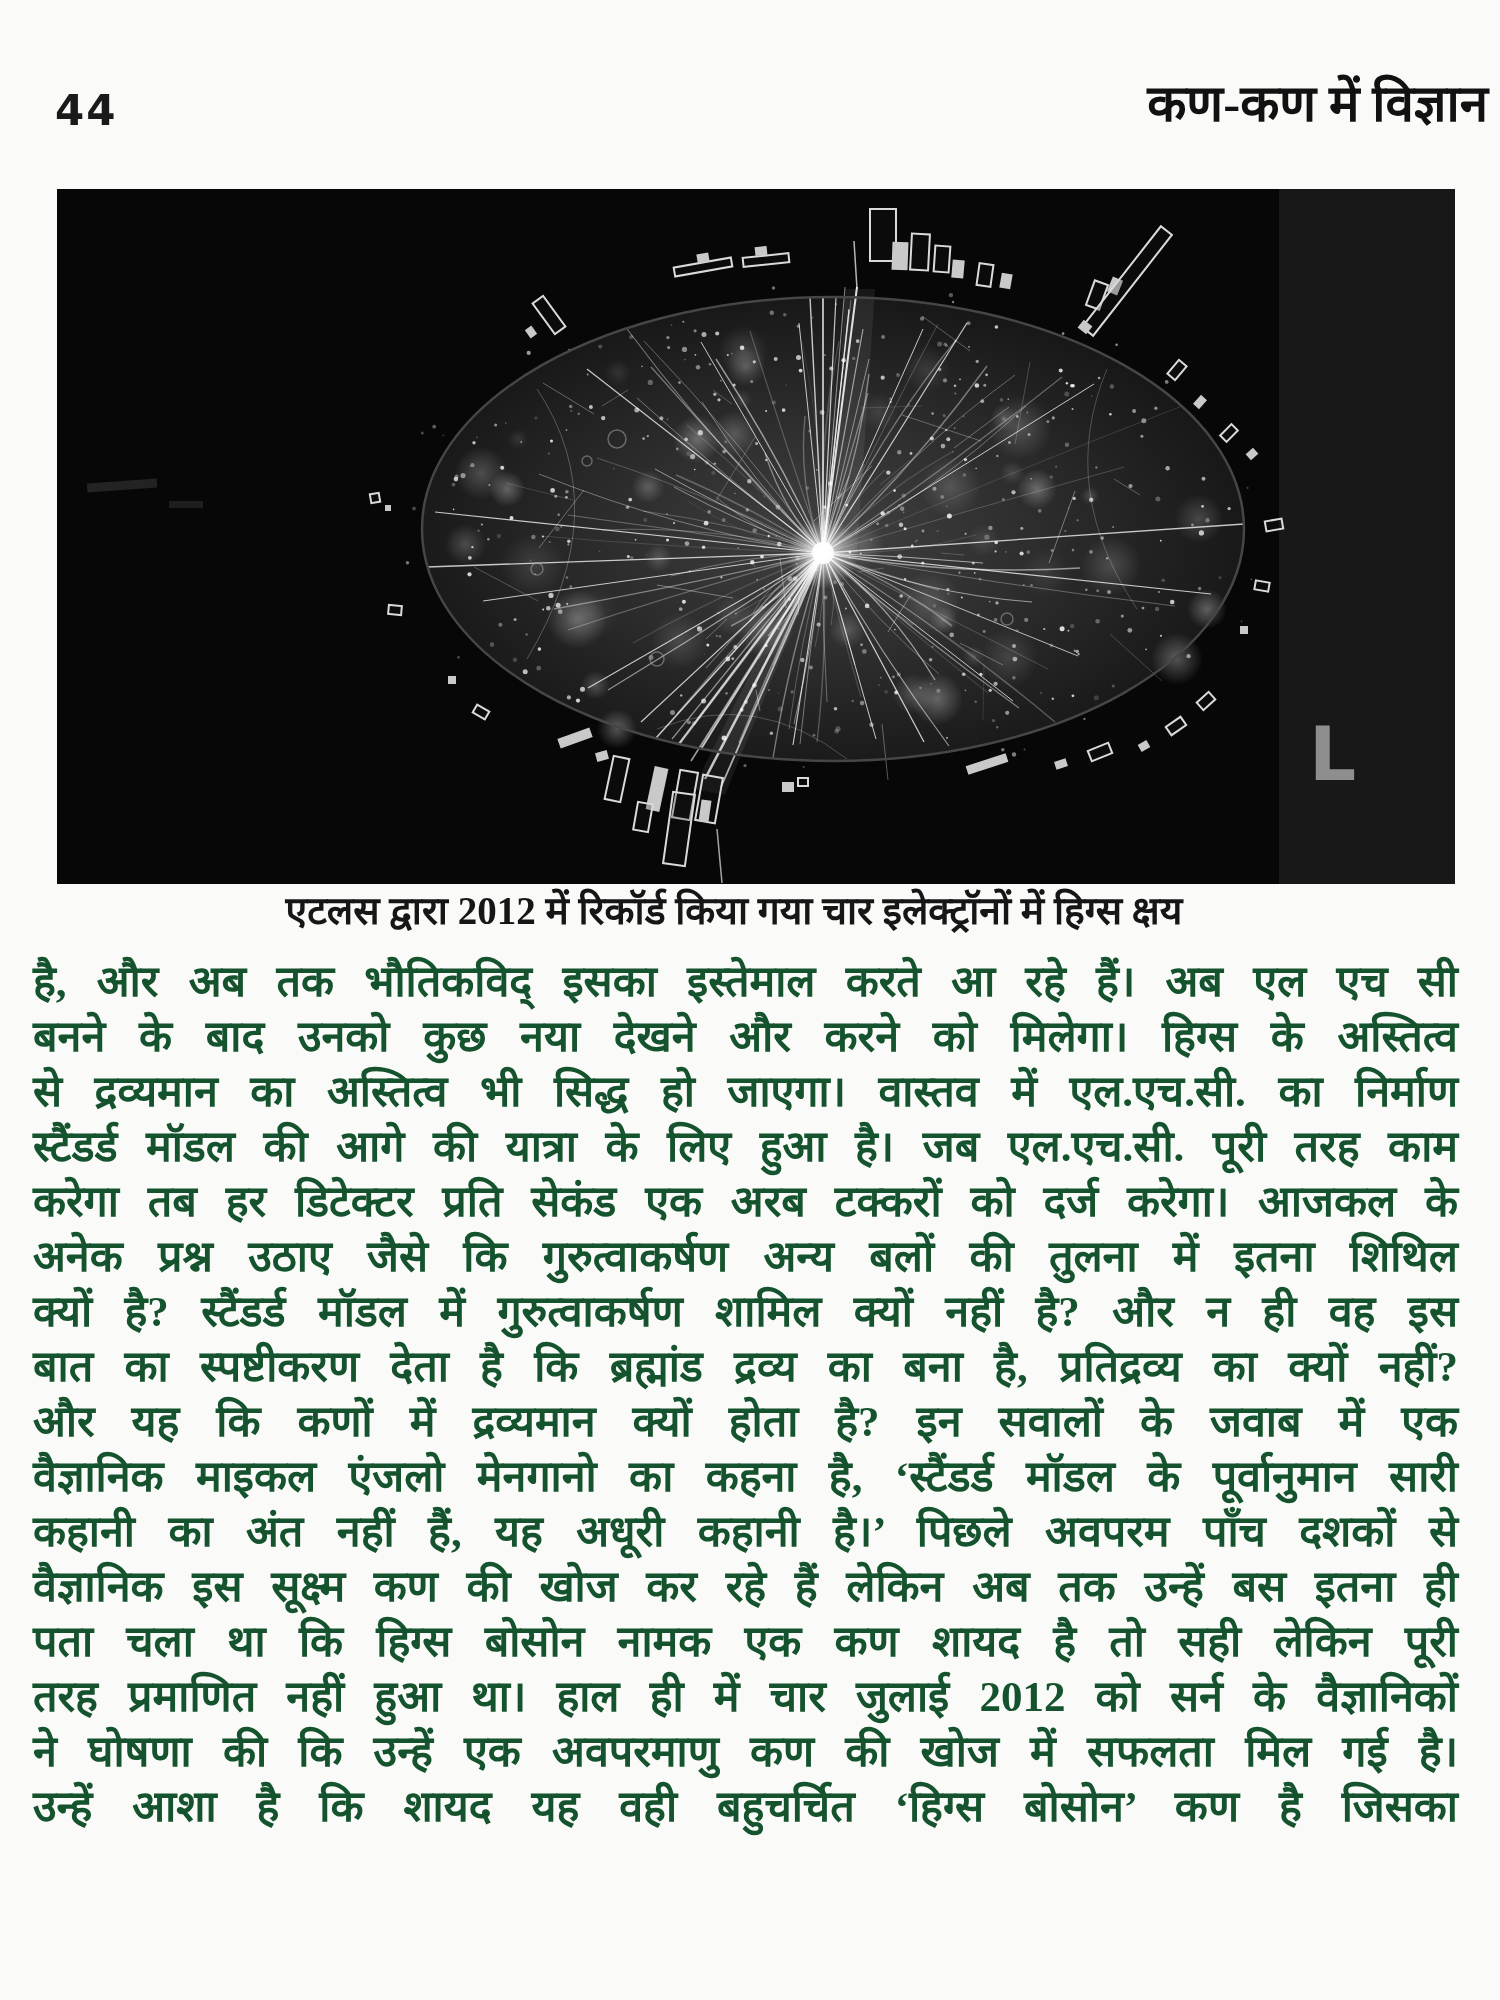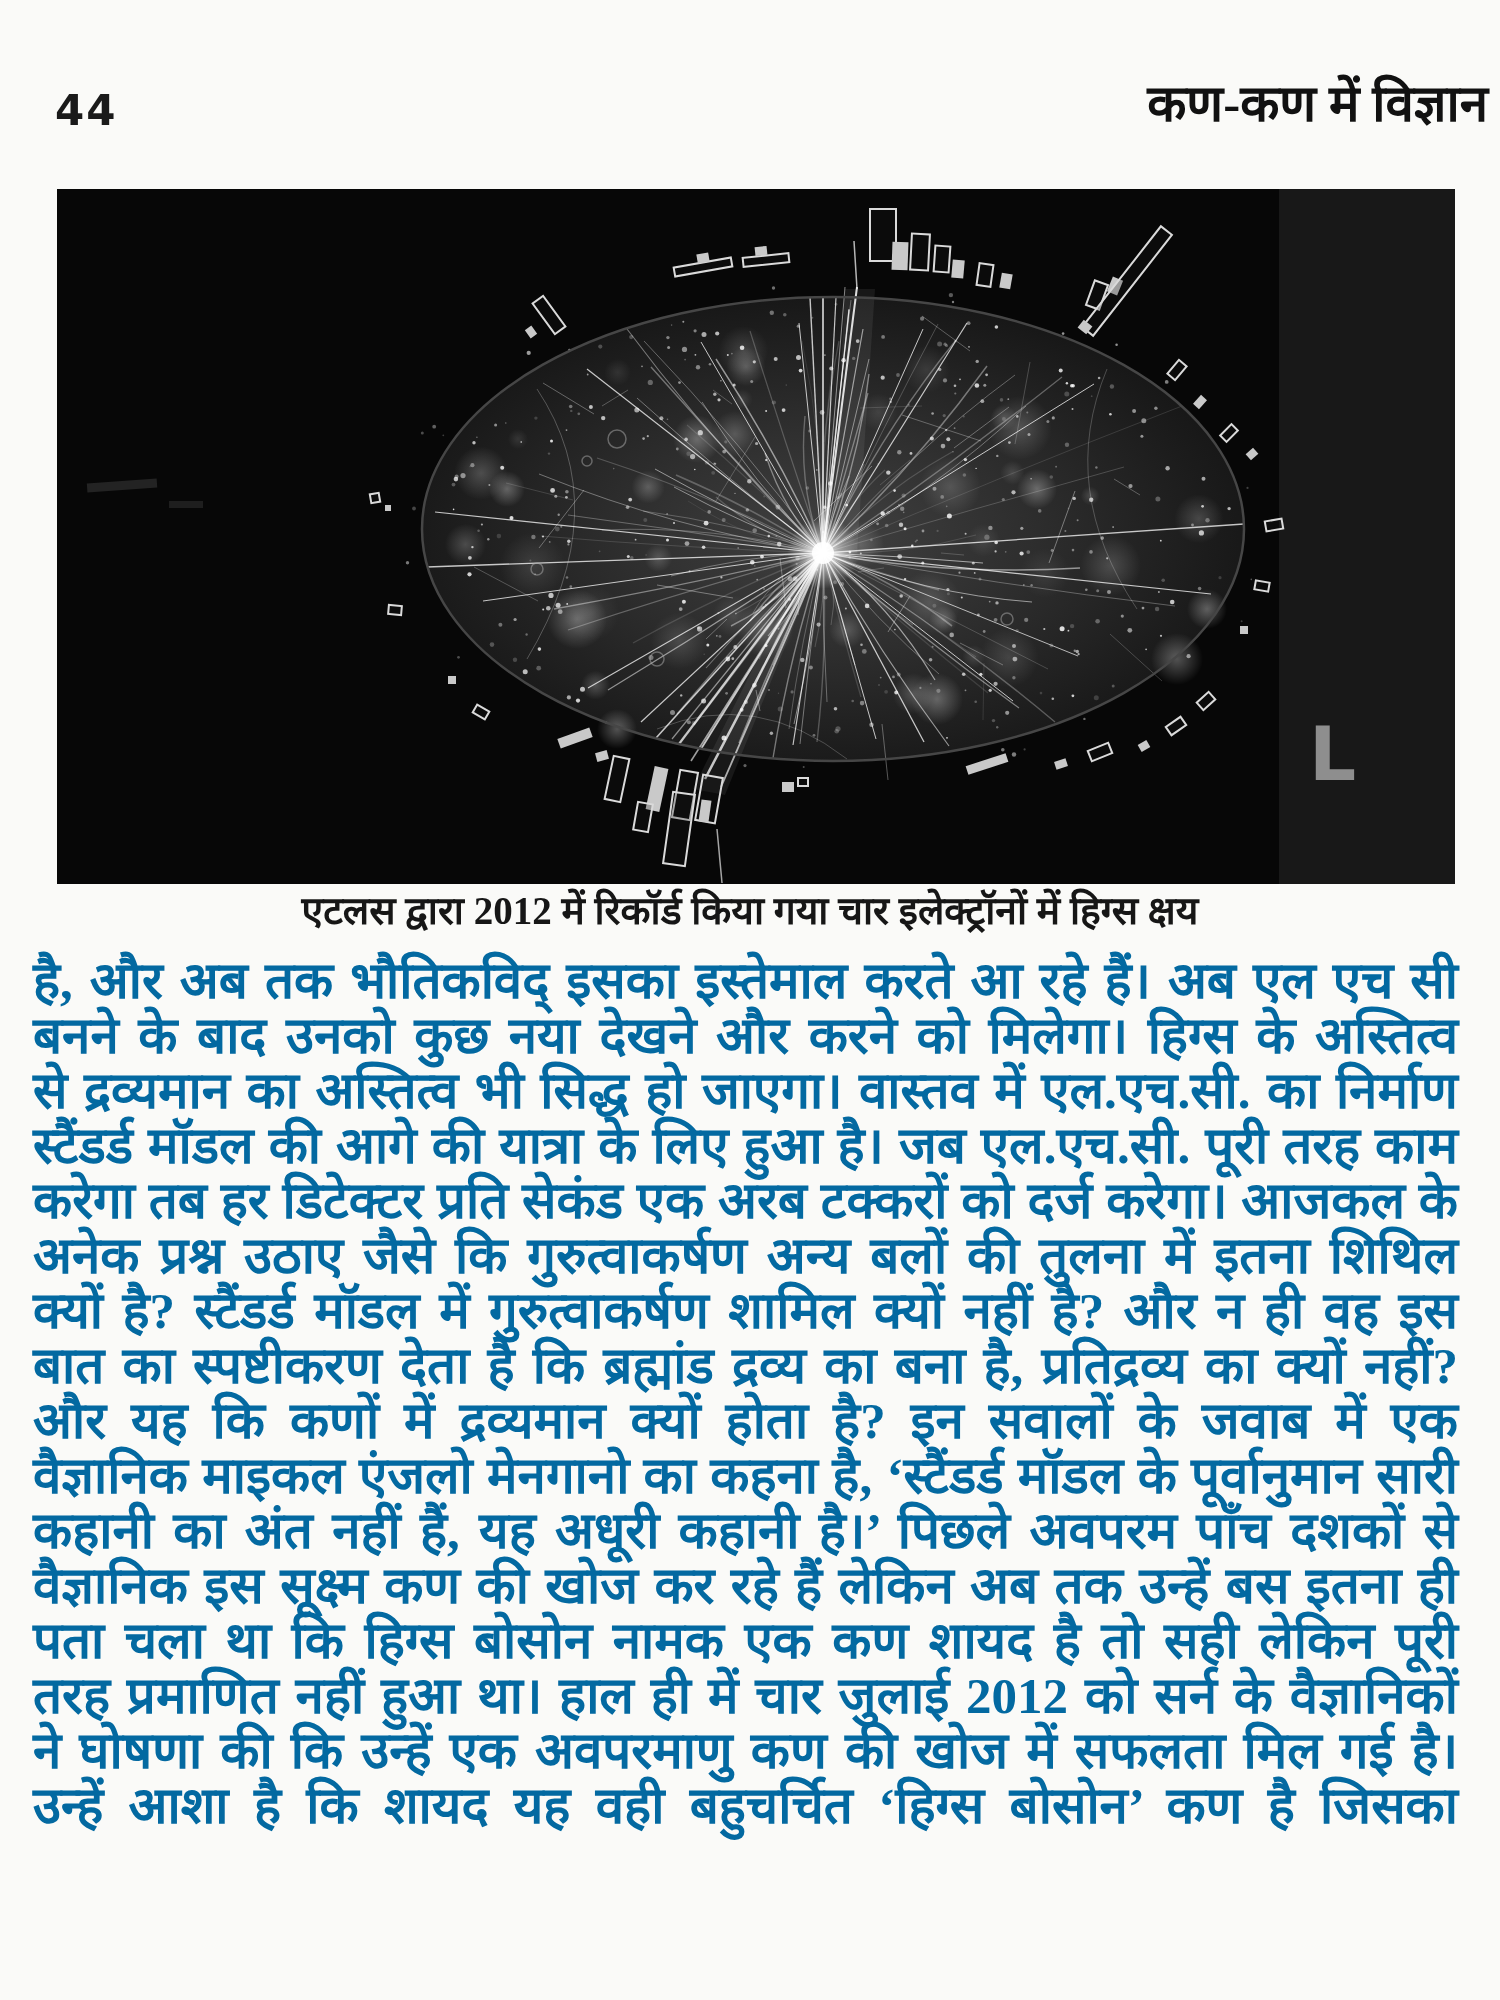--- a/index.html
+++ b/index.html
@@ -23,27 +23,27 @@
     margin:0;position:absolute;left:57px;top:189px;width:1398px;height:695px;
     background:#070707;overflow:hidden;
   }
   figure.photo svg{display:block;width:100%;height:100%;}
   .corner-glyph{
     position:absolute;left:1252px;top:528px;
     font-family:"DejaVu Sans","Liberation Sans",sans-serif;
     font-size:74px;font-weight:bold;color:#8e8e8e;line-height:1;
   }
   .caption{
-    position:absolute;left:16px;top:882px;width:1468px;
+    position:absolute;left:0;top:882px;width:1468px;
     text-align:center;font-size:39px;font-weight:600;color:#161616;
     white-space:nowrap;
   }
   .body-text{
     position:absolute;left:33px;top:954px;width:1425px;
-    font-size:51px;font-weight:600;color:#0369a1;
+    font-size:43px;font-weight:600;color:#14532d;
   }
   .body-line{
     height:55px;line-height:55px;
     text-align:justify;text-align-last:justify;
     white-space:nowrap;overflow:visible;
   }
   .body-line.short{text-align-last:left;}
   .body-line.indent{text-indent:104px;}
 </style>
 </head>

